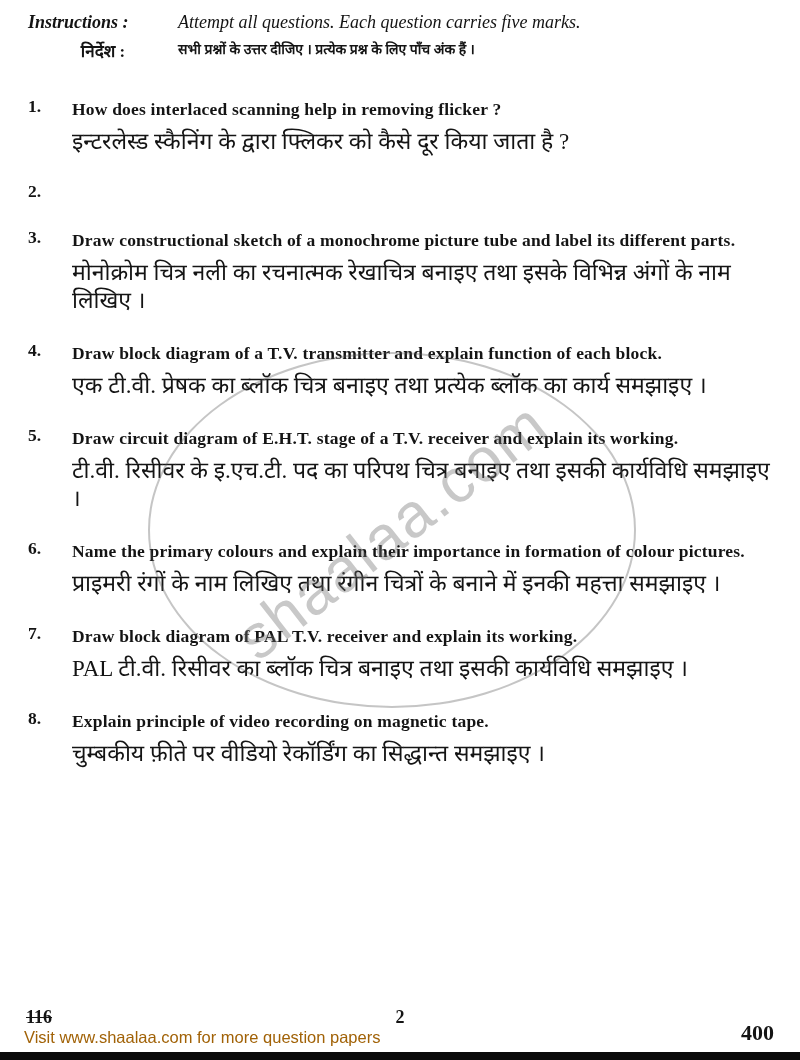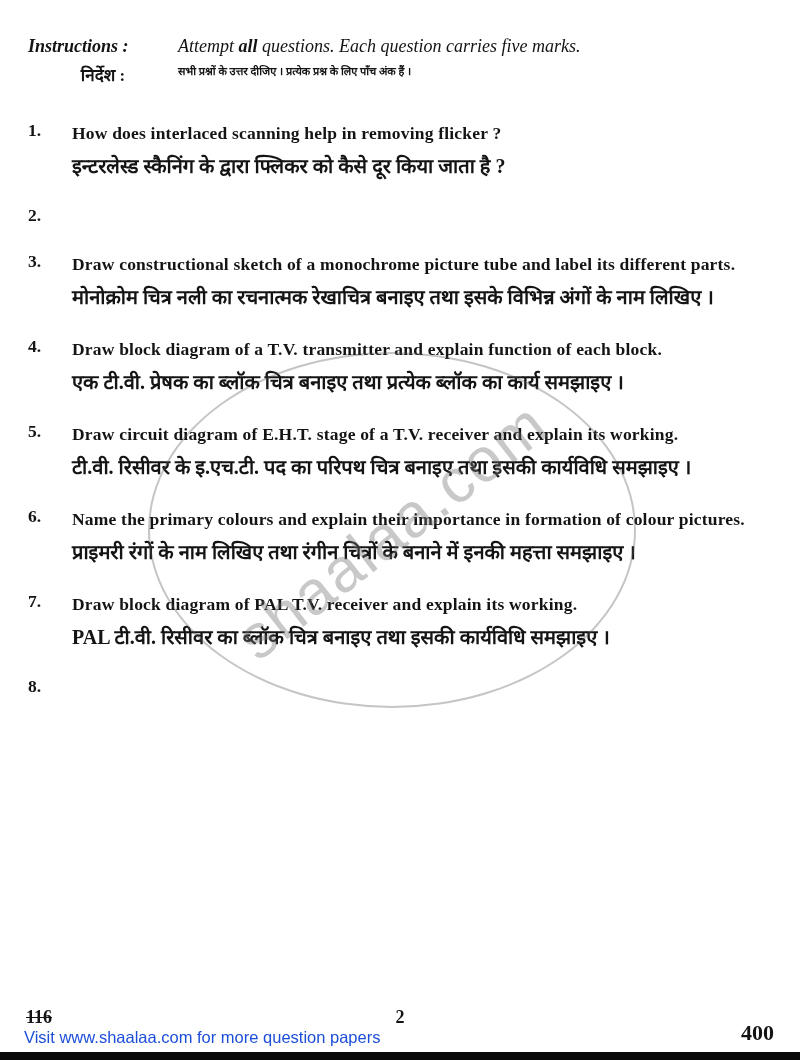--- a/index.html
+++ b/index.html
@@ -6,46 +6,46 @@
   body {
     width: 800px; height: 1060px;
     background: #ffffff;
     font-family: "Liberation Serif", serif;
     color: #141414;
     position: relative;
     overflow: hidden;
   }
   .page { position: relative; width: 800px; height: 1060px; }
 
-  .content { position: absolute; top: 12px; left: 0; width: 800px; margin-top: 24px; }
+  .content { position: absolute; top: 12px; left: 0; width: 800px; }
 
   .instr-row { display: flex; padding: 0 30px 0 28px; margin-bottom: 6px; }
   .instr-label-en {
     font-style: italic; font-weight: 700; font-size: 18px;
     width: 150px; flex: 0 0 150px;
   }
   .instr-text-en { font-style: italic; font-size: 18px; font-weight: 500; }
-  .instr-text-en .b { font-weight: 700; }
+  .instr-text-en .b { font-weight: 400; }
   .instr-label-hi { width: 150px; flex: 0 0 150px; font-weight: 700; font-size: 17px; text-align: center; }
-  .instr-text-hi { font-size: 11px; font-weight: 600; }
+  .instr-text-hi { font-size: 14px; font-weight: 600; }
   .hindi { font-family: "Liberation Serif", "DejaVu Sans", sans-serif; }
 
   .questions { margin-top: 34px; }
   .q { display: flex; padding: 0 30px 0 28px; margin-bottom: 25px; }
   .qnum {
     flex: 0 0 44px; width: 44px;
     font-weight: 700; font-size: 17.5px;
   }
   .qbody { flex: 1; }
   .q-en {
     font-weight: 700; font-size: 17.5px; line-height: 27px;
     text-align: justify; letter-spacing: 0.2px;
   }
   .q-hi {
-    font-weight: 700; font-size: 20px; line-height: 28px;
+    font-weight: 400; font-size: 23px; line-height: 28px;
     margin-top: 5px;
   }
 
   .watermark {
     position: absolute; left: 148px; top: 352px;
     width: 484px; height: 352px;
     border: 2px solid rgba(90,90,90,0.35);
     border-radius: 50%;
     display: flex; align-items: center; justify-content: center;
     pointer-events: none;
@@ -66,21 +66,21 @@
     position: absolute; left: 0; right: 0; bottom: 32px;
     text-align: center; font-weight: 700; font-size: 18px;
   }
   .footer-code-right {
     position: absolute; right: 26px; bottom: 14px;
     font-weight: 700; font-size: 22px;
   }
   .visit-line {
     position: absolute; left: 24px; bottom: 13px;
     font-family: "Liberation Sans", sans-serif;
-    font-size: 16.5px; color: #1d4ed8;
+    font-size: 16.5px; color: #a16207;
   }
   .bottom-strip {
     position: absolute; left: 0; bottom: 0;
     width: 100%; height: 8px; background: #0a0a0a;
   }
 </style>
 </head>
 <body>
 
 <div class="page">
@@ -146,20 +146,24 @@
       <div class="q">
         <div class="qnum">7.</div>
         <div class="qbody">
           <div class="q-en">Draw block diagram of PAL T.V. receiver and explain its working.</div>
           <div class="q-hi hindi">PAL टी.वी. रिसीवर का ब्लॉक चित्र बनाइए तथा इसकी कार्यविधि समझाइए ।</div>
         </div>
       </div>
 
       <div class="q">
         <div class="qnum">8.</div>
+        <div class="qbody">
+          <div class="q-en">Explain principle of video recording on magnetic tape.</div>
+          <div class="q-hi hindi">चुम्बकीय फ़ीते पर वीडियो रेकॉर्डिंग का सिद्धान्त समझाइए ।</div>
+        </div>
       </div>
 
     </div>
   </div>
 
   <div class="watermark">
     <div class="watermark-text">shaalaa.com</div>
   </div>
 
   <div class="footer-code-left">116</div>

